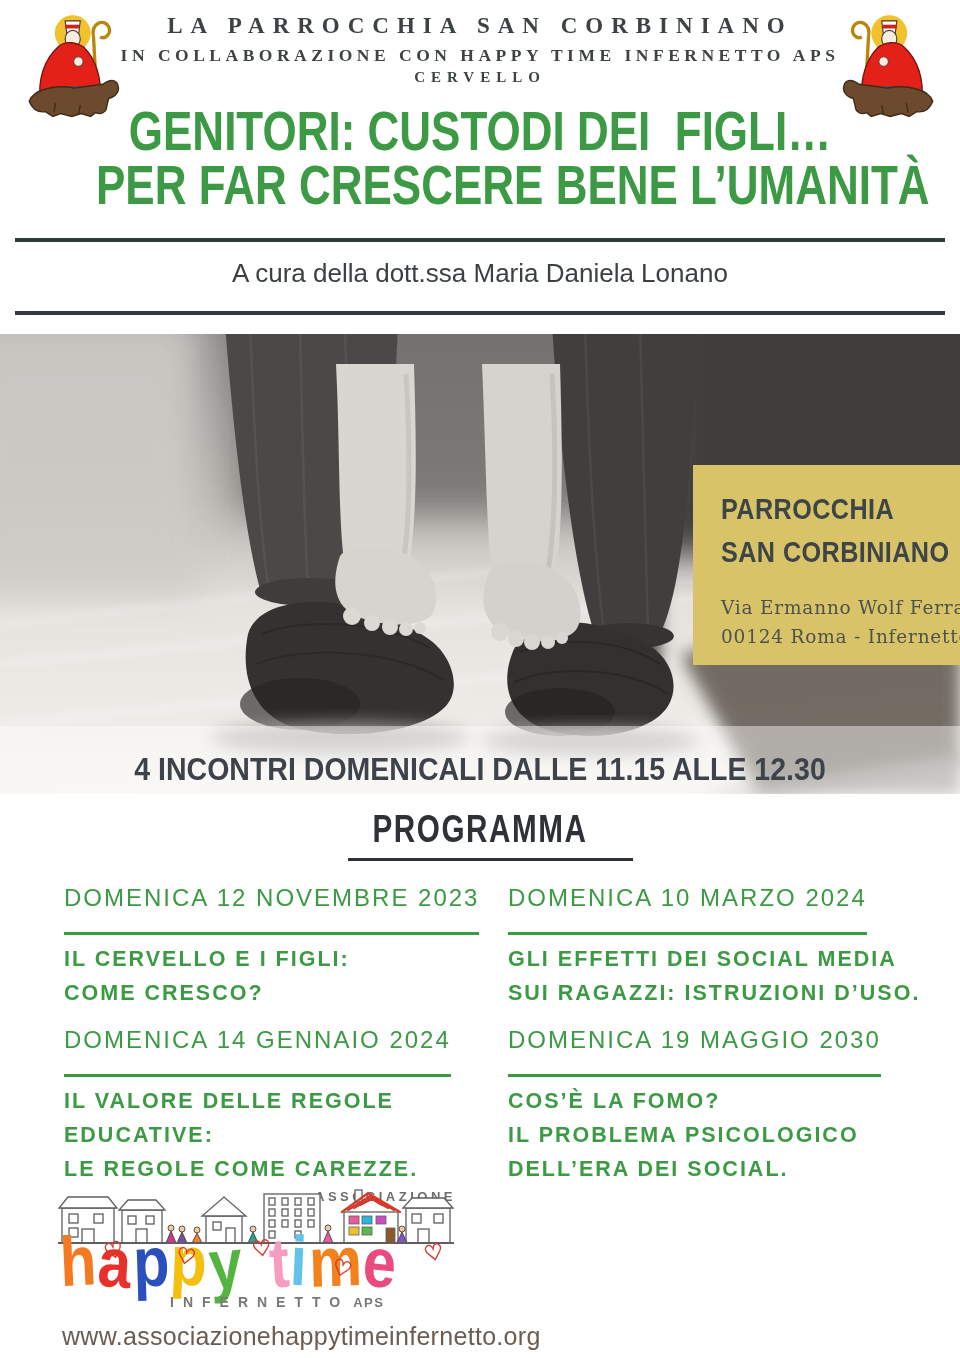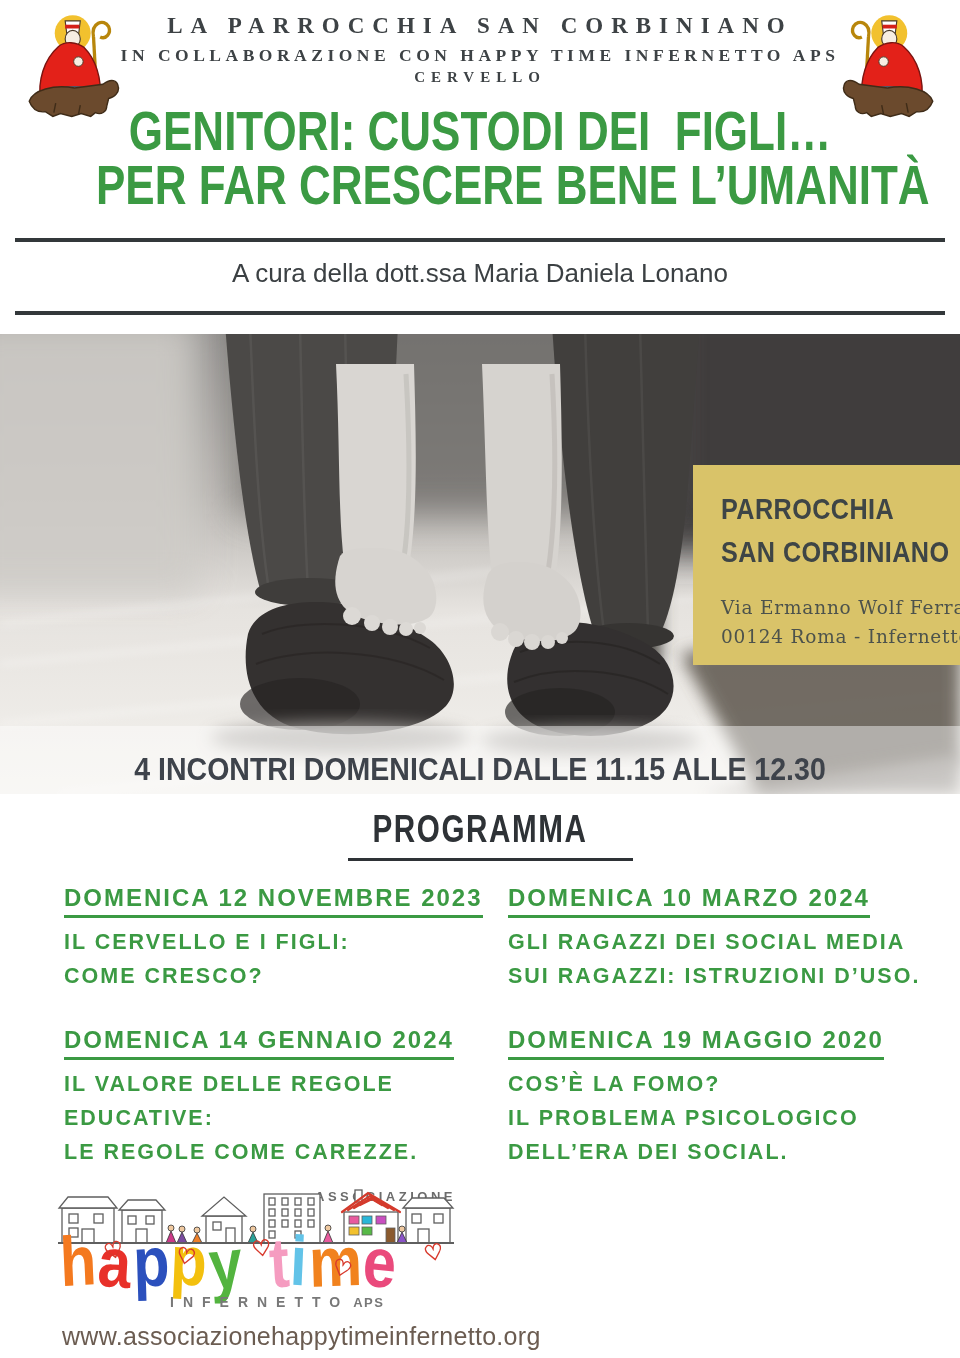--- a/index.html
+++ b/index.html
@@ -47,22 +47,22 @@
 
   
   .prog-head{position:absolute;top:808px;left:0;right:0;text-align:center;font-weight:bold;
              font-size:38px;color:#2e3236;letter-spacing:2px;transform:scaleX(0.78);}
   .prog-underline{position:absolute;top:858px;left:348px;width:285px;height:3px;background:#2e3236;}
   .entry{position:absolute;color:#3b9a43;}
   .e1{left:64px;top:884px;}
   .e2{left:508px;top:884px;}
   .e3{left:64px;top:1026px;}
   .e4{left:508px;top:1026px;}
-  .entry .date{display:inline-block;font-size:24px;font-weight:bold;letter-spacing:2px;
-               padding-bottom:3px;border-bottom:3px solid #3b9a43;margin-bottom:7px;white-space:pre;}
+  .entry .date{display:inline-block;font-size:24px;font-weight:normal;letter-spacing:2px;
+               padding-bottom:20px;border-bottom:3px solid #3b9a43;margin-bottom:7px;white-space:pre;}
   .entry .line{font-size:21.5px;font-weight:bold;letter-spacing:2px;line-height:34px;white-space:pre;}
 
   
   .logo-assoc{position:absolute;top:1189px;left:0;width:456px;text-align:right;font-weight:bold;
               font-size:13px;letter-spacing:3.5px;color:#6c6c6c;}
   .houses{position:absolute;left:56px;top:1186px;width:400px;height:66px;}
   .happy{position:absolute;left:60px;top:1226px;font-weight:bold;font-size:70px;line-height:70px;
          letter-spacing:2px;white-space:nowrap;transform:scaleX(0.85);transform-origin:left top;}
   .happy .lt{display:inline-block;}
   .word{display:inline-block;}
@@ -220,31 +220,31 @@
   <div class="prog-head" style="color: rgb(46, 50, 54);">PROGRAMMA</div>
   <div class="prog-underline"></div>
 
   <div class="entry e1" style="color: rgb(59, 154, 67);">
     <div><span class="date">DOMENICA 12 NOVEMBRE 2023</span></div>
     <div class="line">IL CERVELLO E I FIGLI:</div>
     <div class="line">COME CRESCO?</div>
   </div>
   <div class="entry e2" style="color: rgb(59, 154, 67);">
     <div><span class="date">DOMENICA 10 MARZO 2024</span></div>
-    <div class="line">GLI RAGAZZI DEI SOCIAL MEDIA</div>
+    <div class="line">GLI EFFETTI DEI SOCIAL MEDIA</div>
     <div class="line">SUI RAGAZZI: ISTRUZIONI D’USO.</div>
   </div>
   <div class="entry e3" style="color: rgb(59, 154, 67);">
     <div><span class="date">DOMENICA 14 GENNAIO 2024</span></div>
     <div class="line">IL VALORE DELLE REGOLE</div>
     <div class="line">EDUCATIVE:</div>
     <div class="line">LE REGOLE COME CAREZZE.</div>
   </div>
   <div class="entry e4" style="color: rgb(59, 154, 67);">
-    <div><span class="date">DOMENICA 19 MAGGIO 2020</span></div>
+    <div><span class="date">DOMENICA 19 MAGGIO 2030</span></div>
     <div class="line">COS’È LA FOMO?</div>
     <div class="line">IL PROBLEMA PSICOLOGICO</div>
     <div class="line">DELL’ERA DEI SOCIAL.</div>
   </div>
 
   <div class="logo-assoc" style="color: rgb(108, 108, 108);">ASSOCIAZIONE</div>
 
   <div class="houses">
     <svg viewBox="0 0 400 66" width="400" height="66">
       <g fill="#ffffff" stroke="#5f5f5f" stroke-width="1.3">

